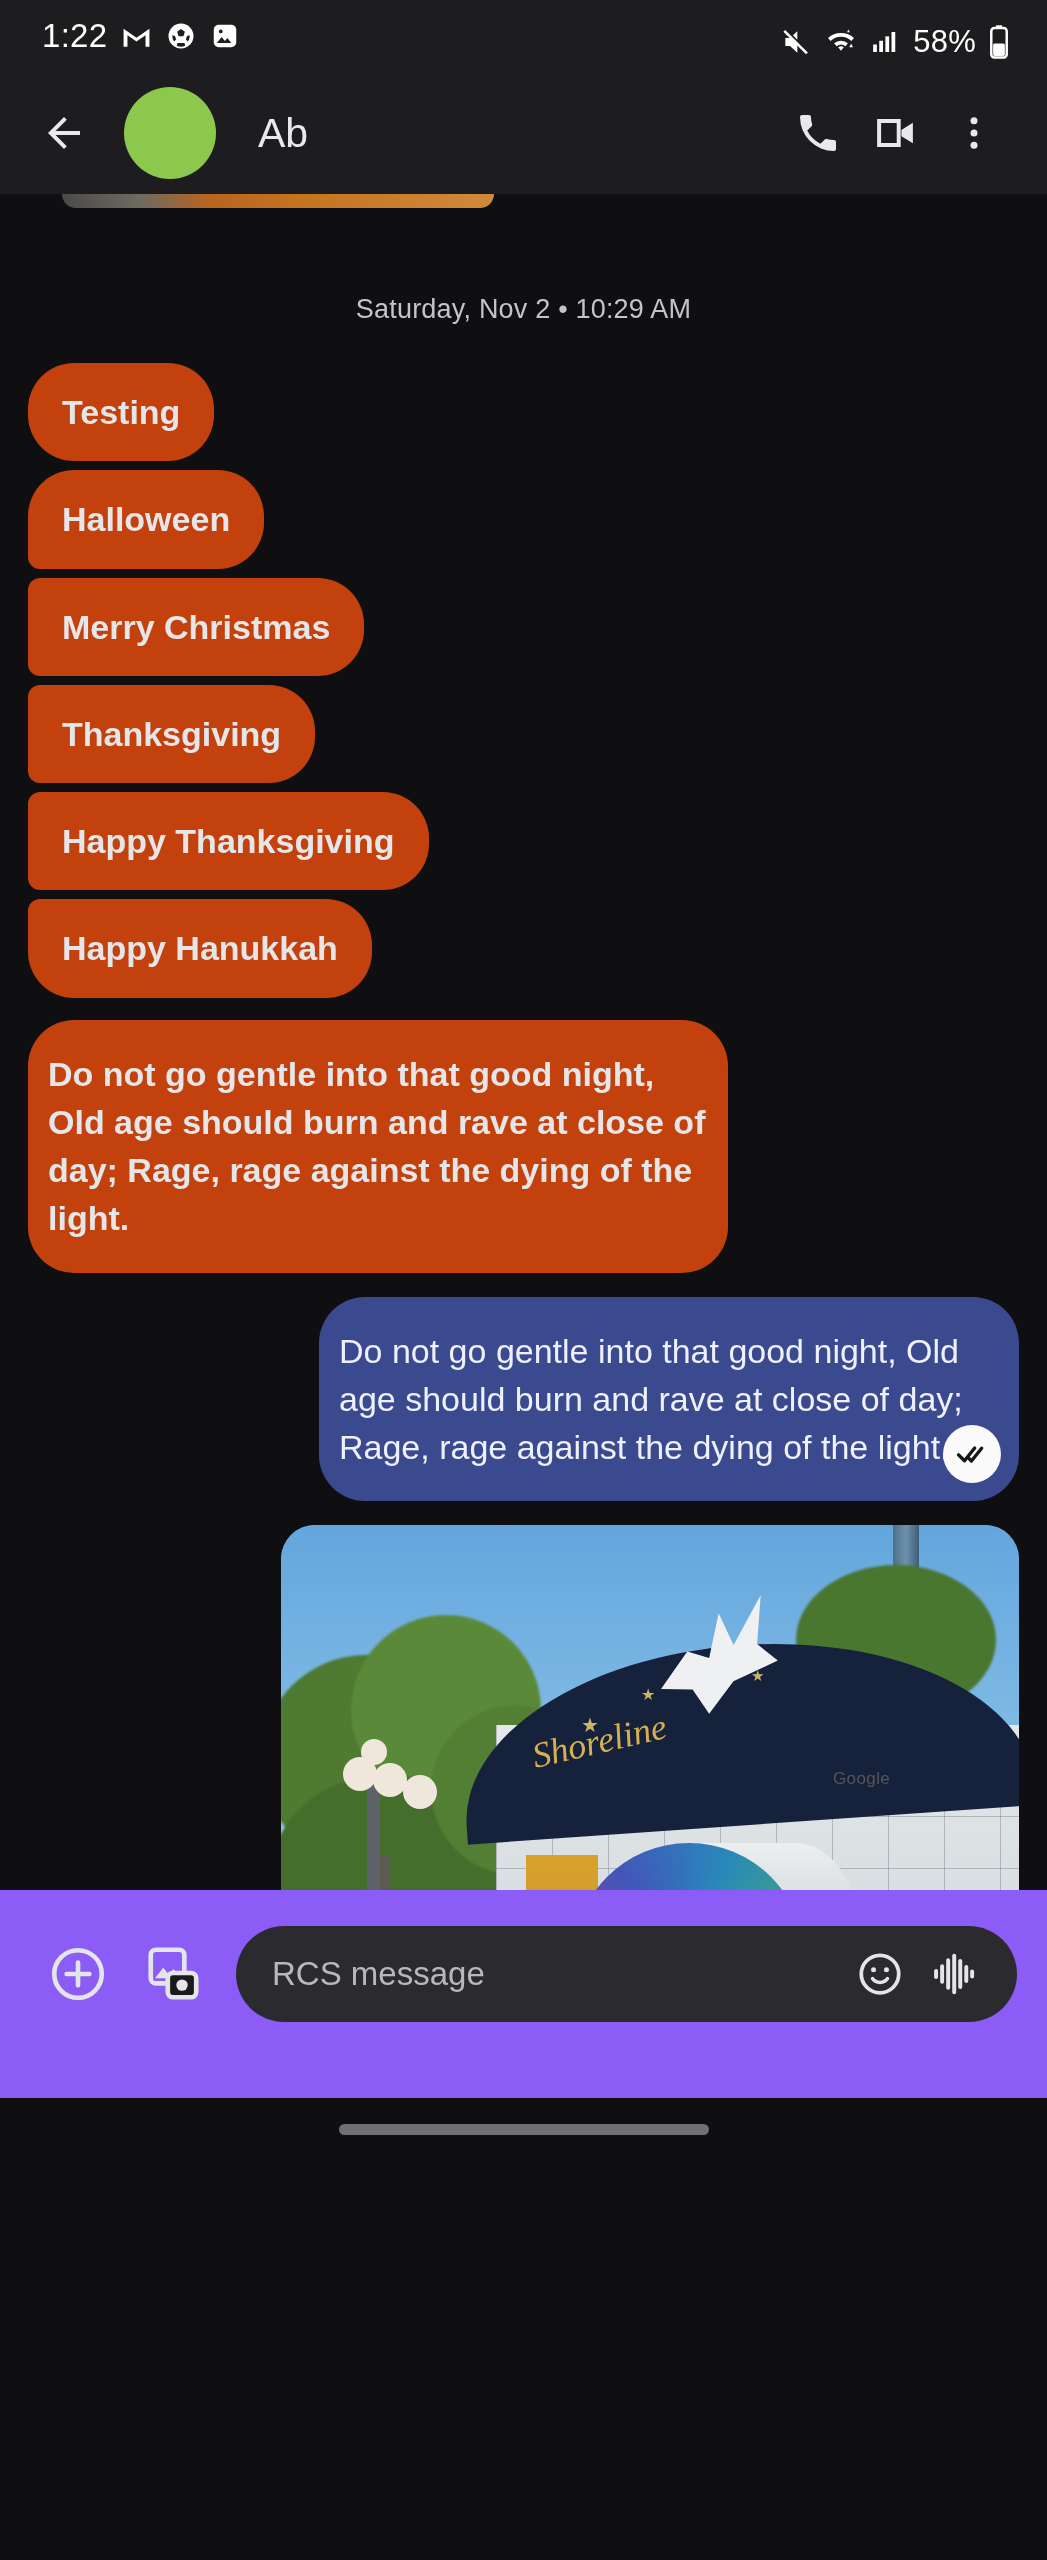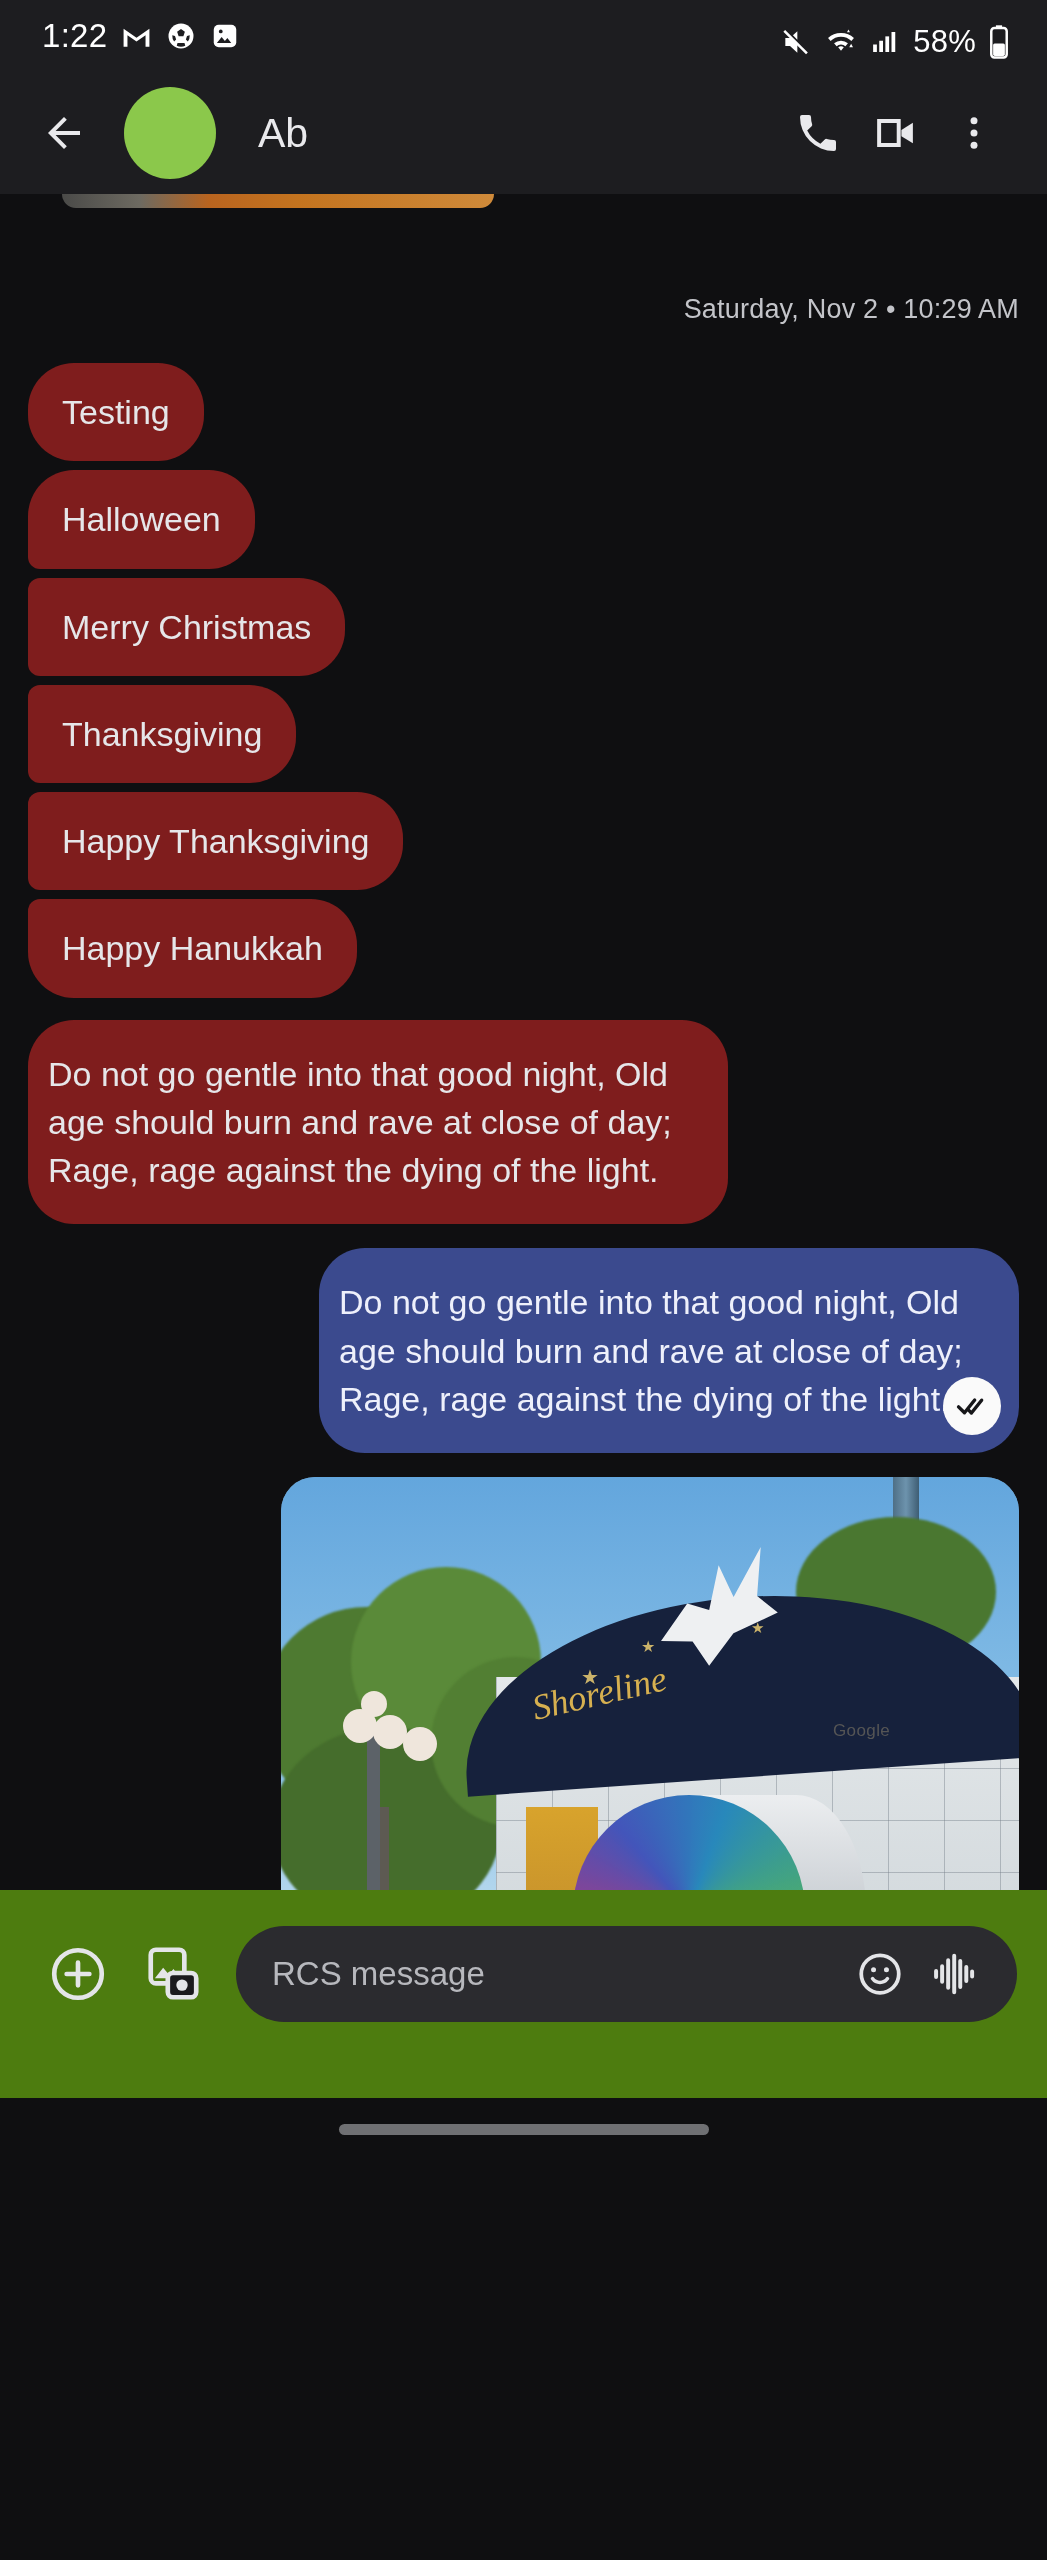--- a/index.html
+++ b/index.html
@@ -38,31 +38,31 @@
     flex:1; position:relative; background:#0f0f11; overflow:hidden;
     padding:0 28px;
   }
   
   .top-sliver {
     position:absolute; top:0; left:62px; width:432px; height:14px;
     border-radius:0 0 22px 22px; overflow:hidden;
   }
   .top-sliver .s1 { position:absolute; inset:0; background:linear-gradient(90deg,#4a4a48 0%,#6d6a61 18%,#b9641f 34%,#c4741f 55%,#cf8a3a 100%); }
 
-  .daystamp { text-align:right; color:#c3c4c9; font-size:27px; padding:100px 0 38px; letter-spacing:.2px; }
+  .daystamp { text-align:center; color:#c3c4c9; font-size:27px; padding:100px 0 38px; letter-spacing:.2px; }
 
   .row { display:flex; margin-bottom:9px; }
   .row.in  { justify-content:flex-start; }
   .row.out { justify-content:flex-end; }
 
   .bubble {
     max-width:720px; font-size:34px; line-height:1.42;
     padding:25px 34px; color:#e6e6e9; position:relative;
   }
-  .bubble.in  { background:#7f1d1d; }
+  .bubble.in  { background:#c2410c;font-weight:bold; }
   .bubble.out { background:#3b4a8e; color:#eef0fb; }
 
   
   .r-solo   { border-radius:46px; }
   .r-first  { border-radius:46px 46px 46px 12px; }
   .r-mid    { border-radius:12px 46px 46px 12px; }
   .r-last   { border-radius:12px 46px 46px 46px; }
   .r-out    { border-radius:46px; }
 
   .bubble.long { max-width:700px; padding:30px 20px; }
@@ -130,21 +130,21 @@
   .goog { position:absolute; left:552px; top:244px; color:#555; font-size:17px; letter-spacing:.4px; }
   .dl-btn {
     position:absolute; left:50%; top:446px; transform:translateX(-50%);
     width:104px; height:104px; border-radius:50%; background:#1b1b1d;
     display:flex; align-items:center; justify-content:center;
   }
   .receipt.onphoto { right:20px; bottom:20px; }
 
   
   .compose {
-    flex:0 0 208px; background:#4d7c0f; display:flex; align-items:flex-start;
+    flex:0 0 208px; background:#8b5cf6; display:flex; align-items:flex-start;
     padding:36px 30px 0 30px; gap:0;
   }
   .comp-ic { width:96px; height:96px; display:flex; align-items:center; justify-content:center; flex:0 0 96px; }
   .inputwrap {
     flex:1; height:96px; margin-left:14px; background:#2b2b2f; border-radius:48px;
     display:flex; align-items:center; padding:0 26px 0 36px; gap:0;
   }
   .placeholder { flex:1; color:#b7b8bd; font-size:33px; }
   .in-ic { width:74px; height:74px; display:flex; align-items:center; justify-content:center; flex:0 0 74px; }
 

